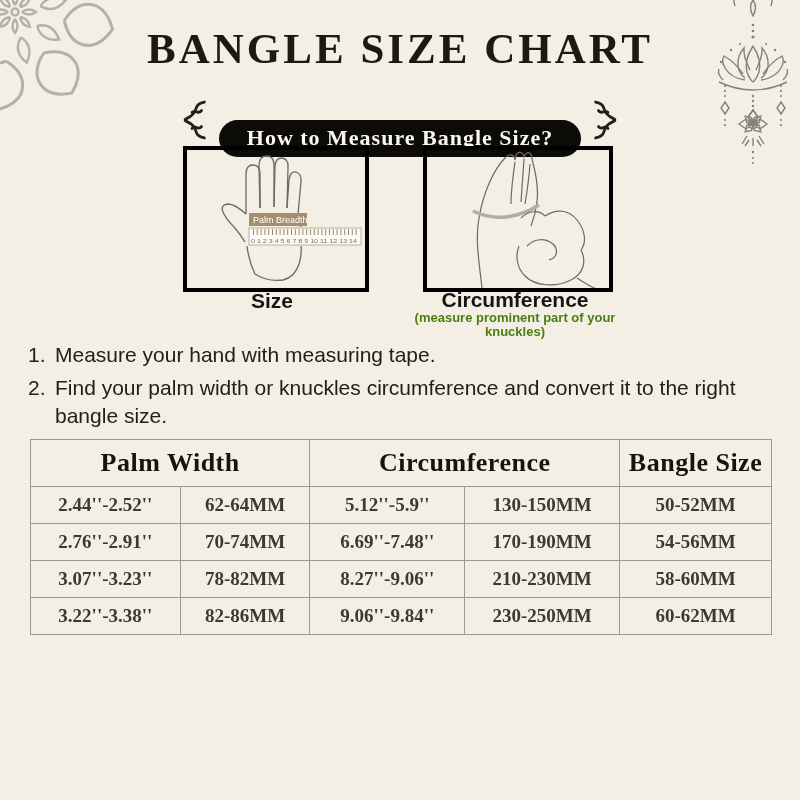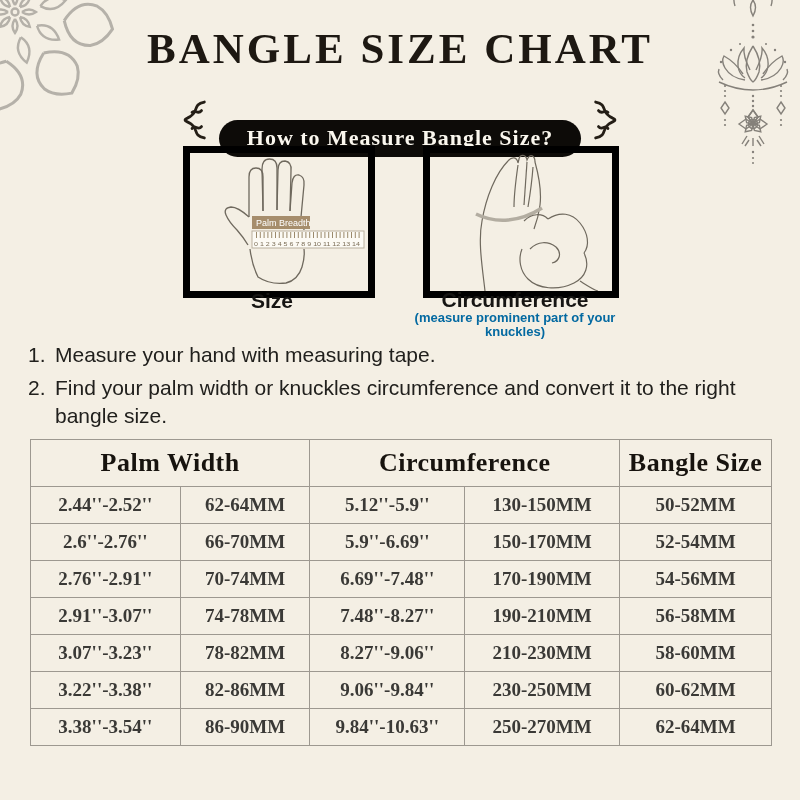--- a/index.html
+++ b/index.html
@@ -14,28 +14,28 @@
     letter-spacing:3px;color:#1d1812;}
 
   .pill-row{position:absolute;top:84px;left:0;width:100%;display:flex;
     justify-content:center;align-items:center;gap:9px;}
   .pill{background:#0d0b08;color:#faf7ee;font-family:"Liberation Serif",serif;
     font-weight:700;font-size:22px;letter-spacing:1px;padding:4px 28px;
     border-radius:19px;line-height:1.3;margin-top:36px;}
   .flourish{flex:none;}
   .flourish.right{transform:scaleX(-1);}
 
-  .illus{position:absolute;top:146px;height:138px;border:7px solid #000000;box-sizing:content-box;}
+  .illus{position:absolute;top:146px;height:138px;border:4px solid #000000;box-sizing:content-box;}
   .illus-left{left:183px;width:178px;}
   .illus-right{left:423px;width:182px;}
 
   .caption{position:absolute;text-align:center;color:#161513;font-weight:700;}
   .caption-width{top:289px;left:183px;width:178px;font-size:21px;}
   .caption-circ{top:289px;left:384px;width:262px;font-size:21px;line-height:1.05;}
-  .caption-note{font-size:13px;font-weight:700;color:#0369a1;letter-spacing:0;}
+  .caption-note{font-size:13px;font-weight:700;color:#4d7c0f;letter-spacing:0;}
 
   .instructions{position:absolute;top:341px;left:28px;width:728px;color:#21201d;
     font-size:21px;line-height:1.33;}
   .instr{display:flex;margin-bottom:5px;}
   .instr .num{flex:none;width:27px;}
 
   table.size-table{position:absolute;top:439px;left:30px;width:742px;
     border-collapse:collapse;table-layout:fixed;padding-left:36px;}
   .size-table th,.size-table td{border:1px solid #9d9890;text-align:center;
     vertical-align:middle;padding:0;}
@@ -228,57 +228,36 @@
     </thead>
     <tbody>
         <tr>
           <td>2.44''-2.52''</td>
           <td>62-64MM</td>
           <td>5.12''-5.9''</td>
           <td>130-150MM</td>
           <td>50-52MM</td>
         </tr>
         <tr>
-          <td>2.6''-2.76''</td>
-          <td>66-70MM</td>
-          <td>5.9''-6.69''</td>
-          <td>150-170MM</td>
-          <td>52-54MM</td>
-        </tr>
-        <tr>
           <td>2.76''-2.91''</td>
           <td>70-74MM</td>
           <td>6.69''-7.48''</td>
           <td>170-190MM</td>
           <td>54-56MM</td>
         </tr>
         <tr>
-          <td>2.91''-3.07''</td>
-          <td>74-78MM</td>
-          <td>7.48''-8.27''</td>
-          <td>190-210MM</td>
-          <td>56-58MM</td>
-        </tr>
-        <tr>
           <td>3.07''-3.23''</td>
           <td>78-82MM</td>
           <td>8.27''-9.06''</td>
           <td>210-230MM</td>
           <td>58-60MM</td>
         </tr>
         <tr>
           <td>3.22''-3.38''</td>
           <td>82-86MM</td>
           <td>9.06''-9.84''</td>
           <td>230-250MM</td>
           <td>60-62MM</td>
         </tr>
-        <tr>
-          <td>3.38''-3.54''</td>
-          <td>86-90MM</td>
-          <td>9.84''-10.63''</td>
-          <td>250-270MM</td>
-          <td>62-64MM</td>
-        </tr>
       </tbody>
   </table>
 
 </div>
 
 </body></html>

